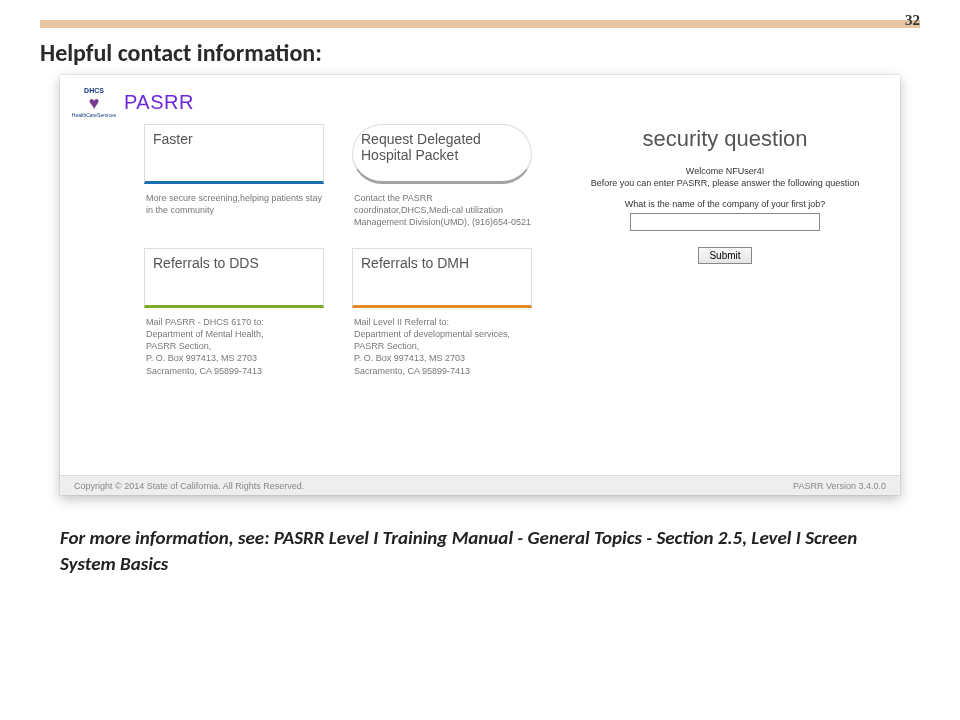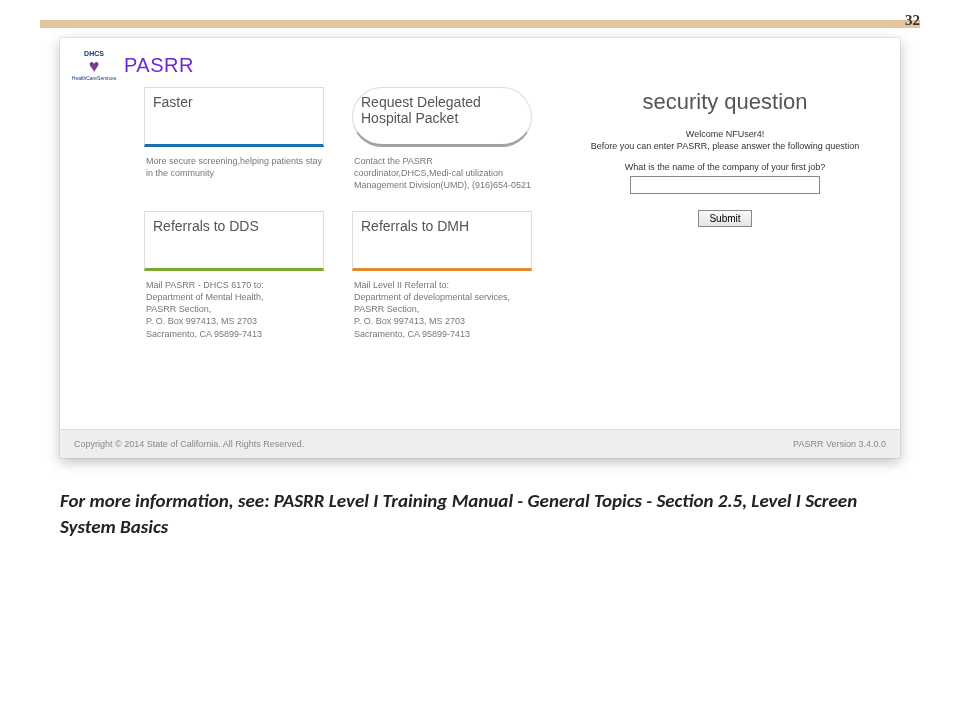--- a/index.html
+++ b/index.html
@@ -29,33 +29,34 @@
   .card-box.border-orange { border-bottom: 3px solid #e58a2a; }
   .card-box.border-green { border-bottom: 3px solid #7caa2d; }
   .card-desc { font-size: 9px; color: #777; line-height: 1.35; padding: 4px 0 0 2px; min-height: 56px; }
   .sec-panel { flex: 1; text-align: center; }
   .sec-title { font-size: 22px; color: #555; font-weight: 300; margin: 2px 0 14px 0; }
   .sec-text { font-size: 9px; color: #333; line-height: 1.3; }
   .sec-label { font-size: 9px; color: #333; margin-top: 10px; }
   .sec-input { width: 190px; height: 18px; border: 1px solid #888; margin-top: 4px; font-size: 10px; padding: 0 4px; }
   .submit-btn { margin-top: 16px; font-size: 10px; padding: 2px 10px; border: 1px solid #888; background: linear-gradient(#f8f8f8,#e5e5e5); cursor: pointer; }
   .footer-bar {
-    position: absolute; left: 0; right: 0; bottom: 0; height: 29px;
+    position: absolute; left: 0; right: 0; bottom: 0; height: 20px;
     background: #eee; border-top: 1px solid #ddd;
     display: flex; justify-content: space-between; align-items: center;
     font-size: 9px; color: #888; padding: 0 14px; gap: 28px;
   }
   .note { font-style: italic; font-weight: bold; font-size: 19px; color: #222; margin: 30px 20px 0 20px; line-height: 1.35; }
 </style>
 </head>
 <body>
 
 <div class="slide">
   <div class="page-number">32</div>
   <div class="title-band"></div>
+  <div class="subtitle">Helpful contact information:</div>
 
   <div class="screenshot">
     <div class="app-header">
       <div class="logo-box">
         <div class="logo-txt">DHCS</div>
         <div class="heart">♥</div>
         <div class="logo-sub">HealthCareServices</div>
       </div>
       <div class="app-title">PASRR</div>
     </div>

